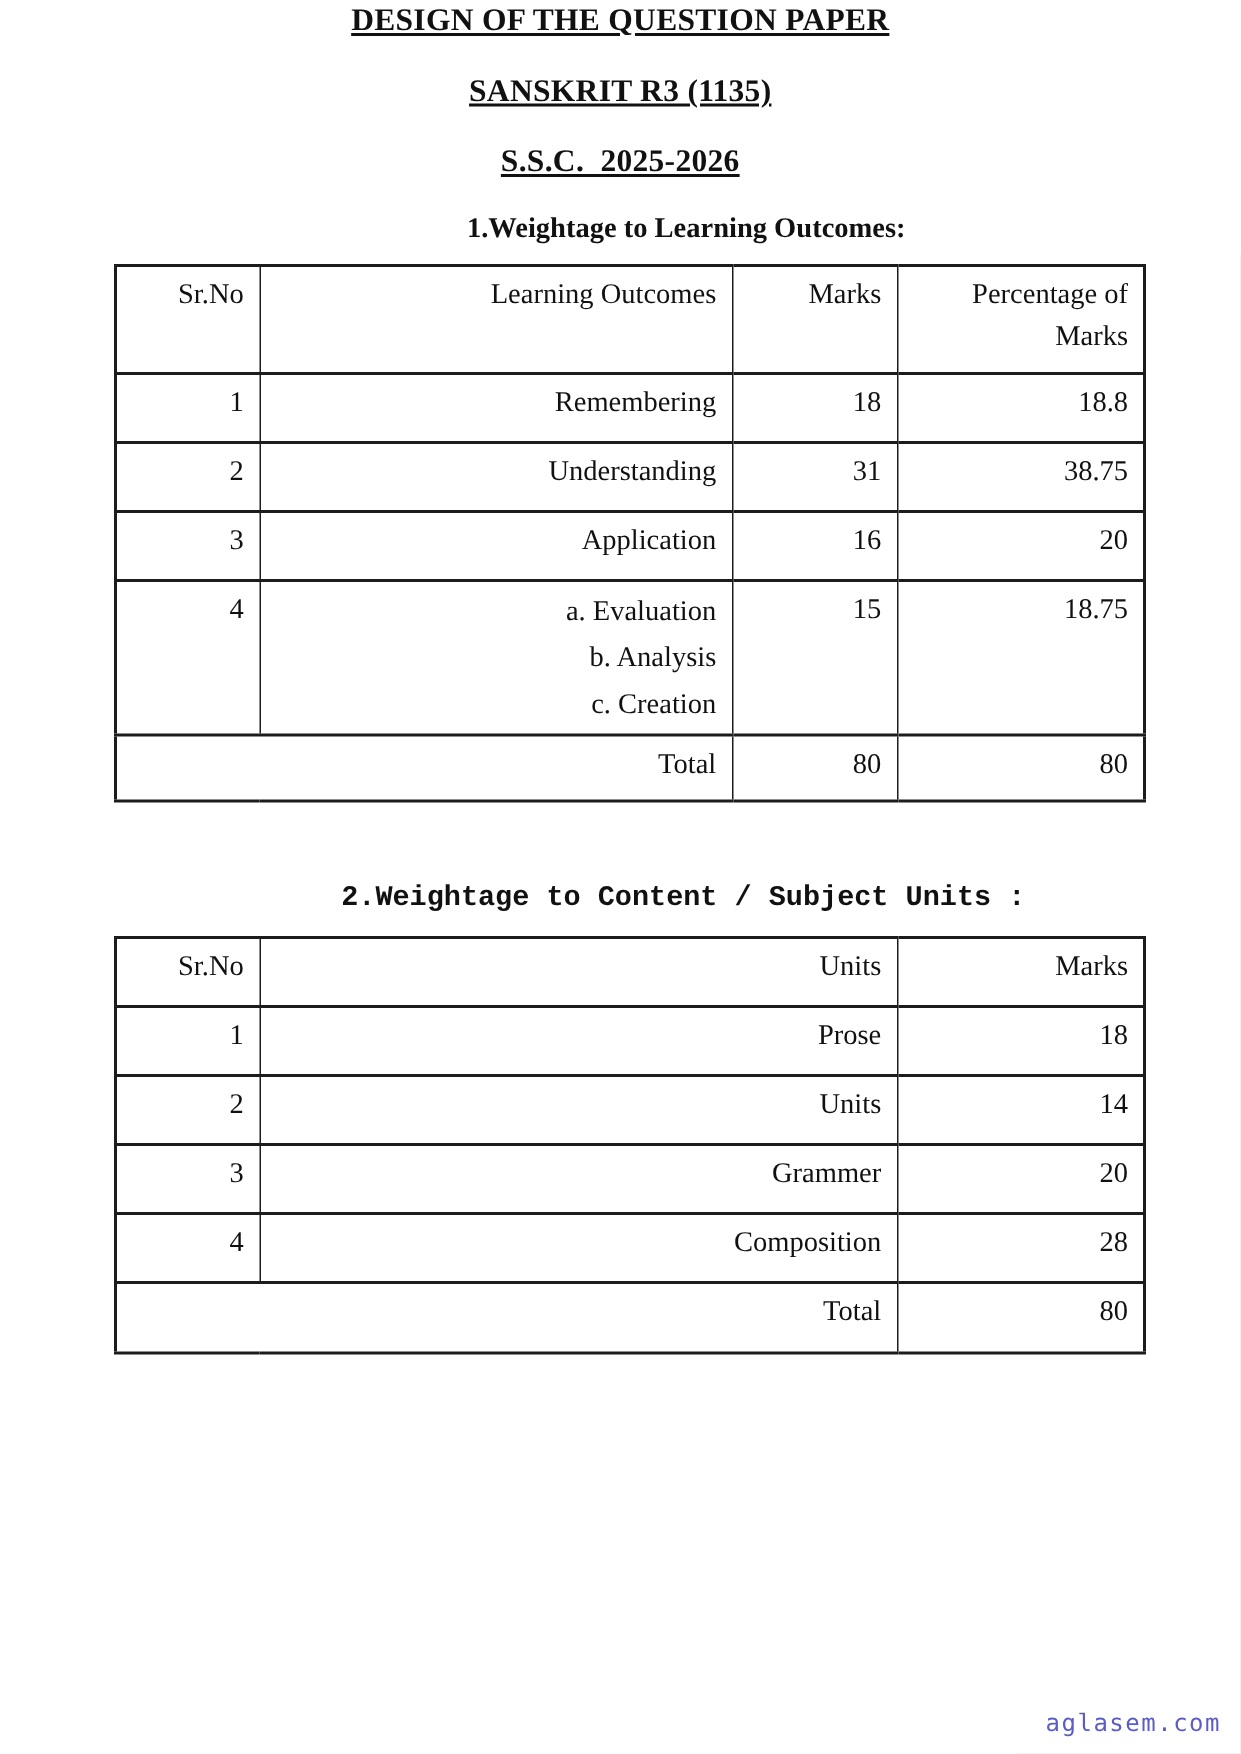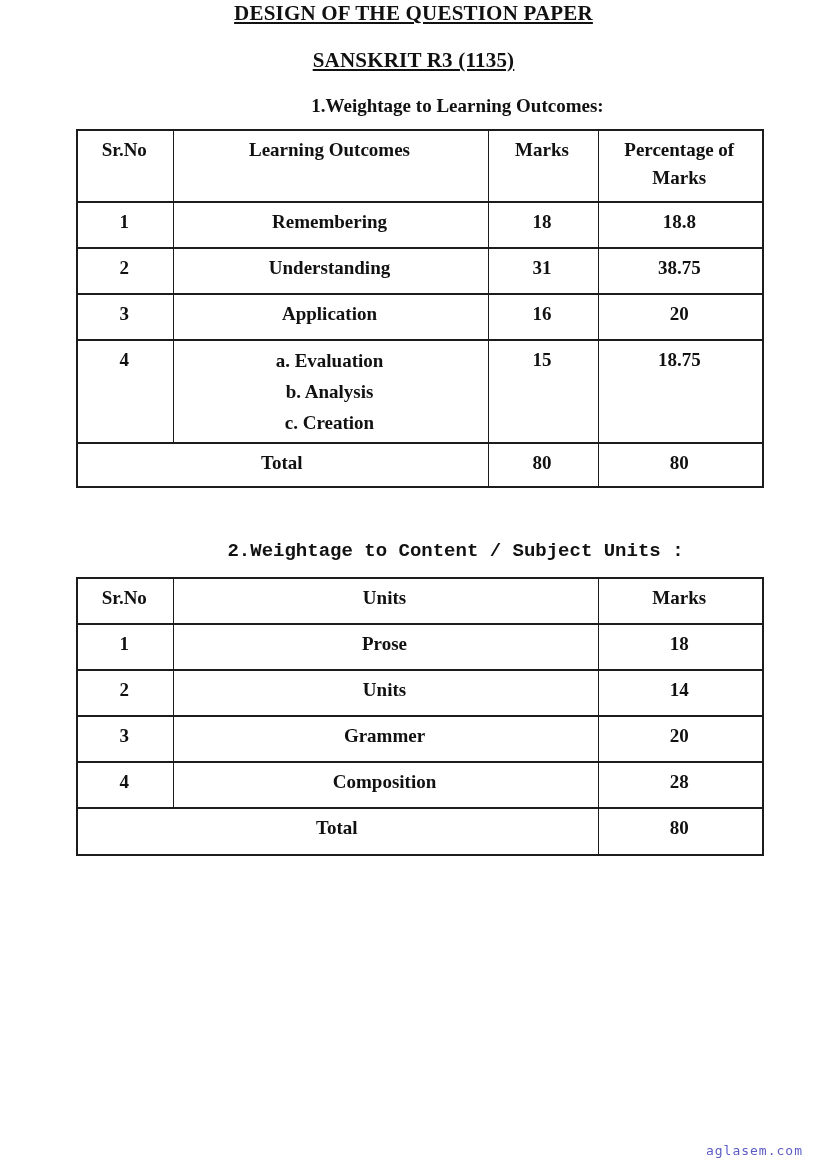--- a/index.html
+++ b/index.html
@@ -35,44 +35,45 @@
     table-layout:fixed;
     margin-left:76px;
     border:2px solid #1c1c1c;
   }
   table.t th, table.t td {
     border-left:1px solid #1c1c1c;
     border-right:1px solid #1c1c1c;
     border-top:2px solid #1c1c1c;
     border-bottom:2px solid #1c1c1c;
     vertical-align:top;
-    text-align:center;
-    font-weight:700;
+    text-align:right;
+    font-weight:400;
     font-size:19px;
     line-height:1.45;
     padding:5px 10px 4px 8px;
     overflow:hidden;
   }
   .cell-line { line-height:1.62; }
   .watermark {
     position:absolute;
-    right:24px; bottom:11px;
+    right:13px; bottom:11px;
     font-family:"DejaVu Sans Mono","Liberation Mono",monospace;
-    font-size:13px;
+    font-size:16px;
     letter-spacing:1px;
   }
 </style>
 </head>
 <body>
 
 <div class="page">
 
   <div class="doc-titles">
     <div class="title-line">DESIGN OF THE QUESTION PAPER</div>
     <div class="title-line">SANSKRIT R3 (1135)</div>
+    <div class="title-line">S.S.C.  2025-2026</div>
   </div>
 
   <div class="section-heading sh1">1.Weightage to Learning Outcomes:</div>
 
   <table class="t t1">
     <colgroup>
       <col style="width:96px">
         <col style="width:315px">
         <col style="width:110px">
         <col style="width:165px">

